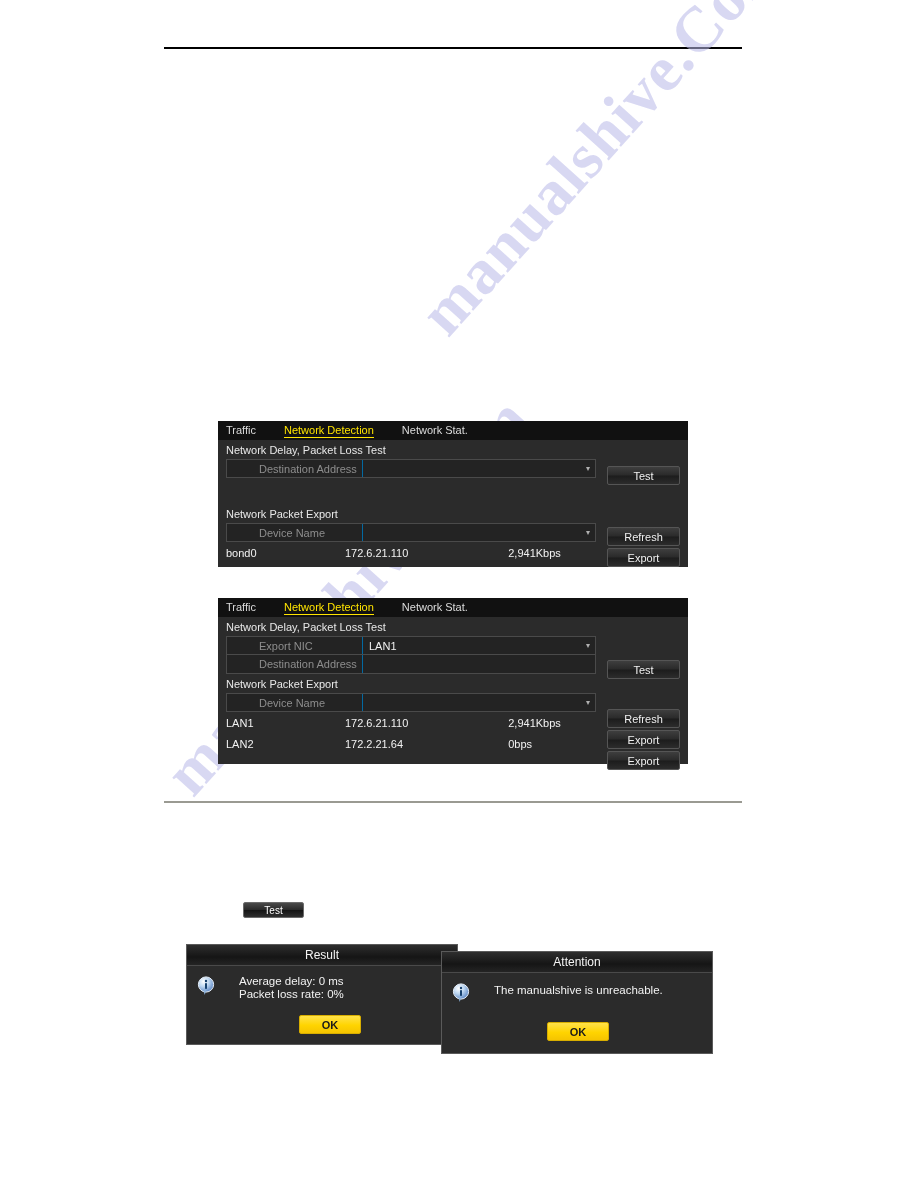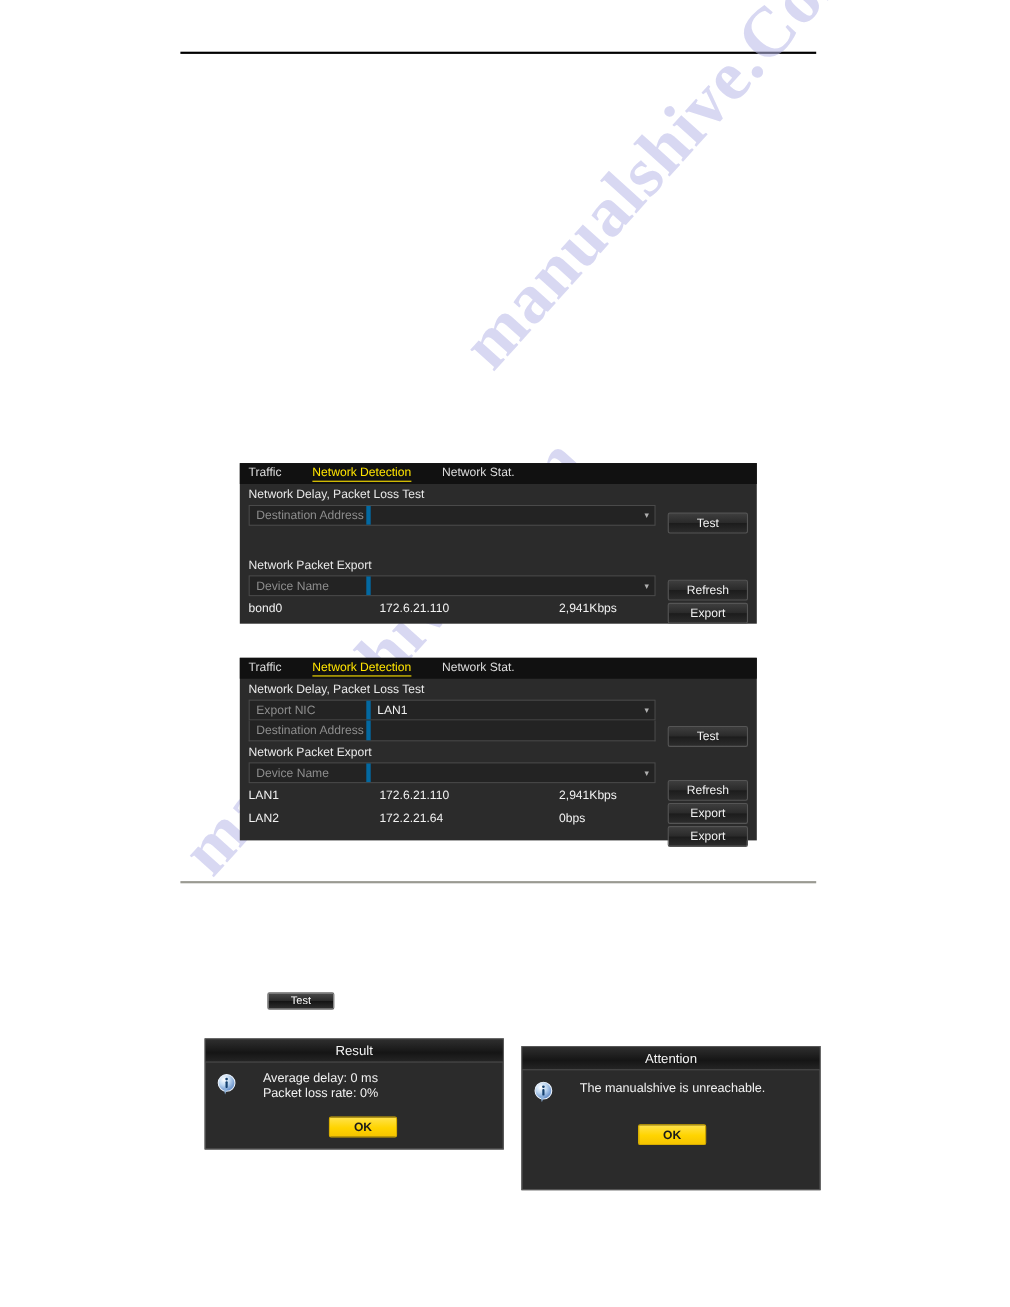--- a/index.html
+++ b/index.html
@@ -116,23 +116,24 @@
     background: #232323;
   }
   .field-row + .field-row { border-top: none; }
   .field-label {
     width: 110px;
     padding-left: 6px;
     display: flex;
     align-items: center;
     color: #8d8d8d;
     font-size: 11px;
-    border-right: 4px solid #0369a1;
-    box-sizing: border-box;
-    white-space: nowrap;
+    border-right: 1px solid #0369a1;
+    box-sizing: border-box;
+    white-space: nowrap;
+    margin-left: 26px;
   }
   .field-value {
     flex: 1;
     display: flex;
     align-items: center;
     padding-left: 6px;
     color: #f0f0f0;
     font-size: 11px;
     white-space: nowrap;
   }
@@ -194,21 +195,21 @@
 
   
   .dialog {
     position: absolute;
     background: #2b2b2b;
     border: 1px solid #5a5a5a;
     box-sizing: border-box;
     z-index: 10;
   }
   .dlg-result    { left: 186px; top: 944px; width: 272px; height: 101px; }
-  .dlg-attention { left: 474px; top: 951px; width: 272px; height: 131px; }
+  .dlg-attention { left: 441px; top: 951px; width: 272px; height: 103px; }
 
   .dlg-title {
     height: 20px;
     background: linear-gradient(180deg, #2e2e2e 0%, #151515 60%, #242424 100%);
     color: #f4f4f4;
     font-size: 12px;
     display: flex;
     align-items: center;
     justify-content: center;
     border-bottom: 1px solid #4a4a4a;

